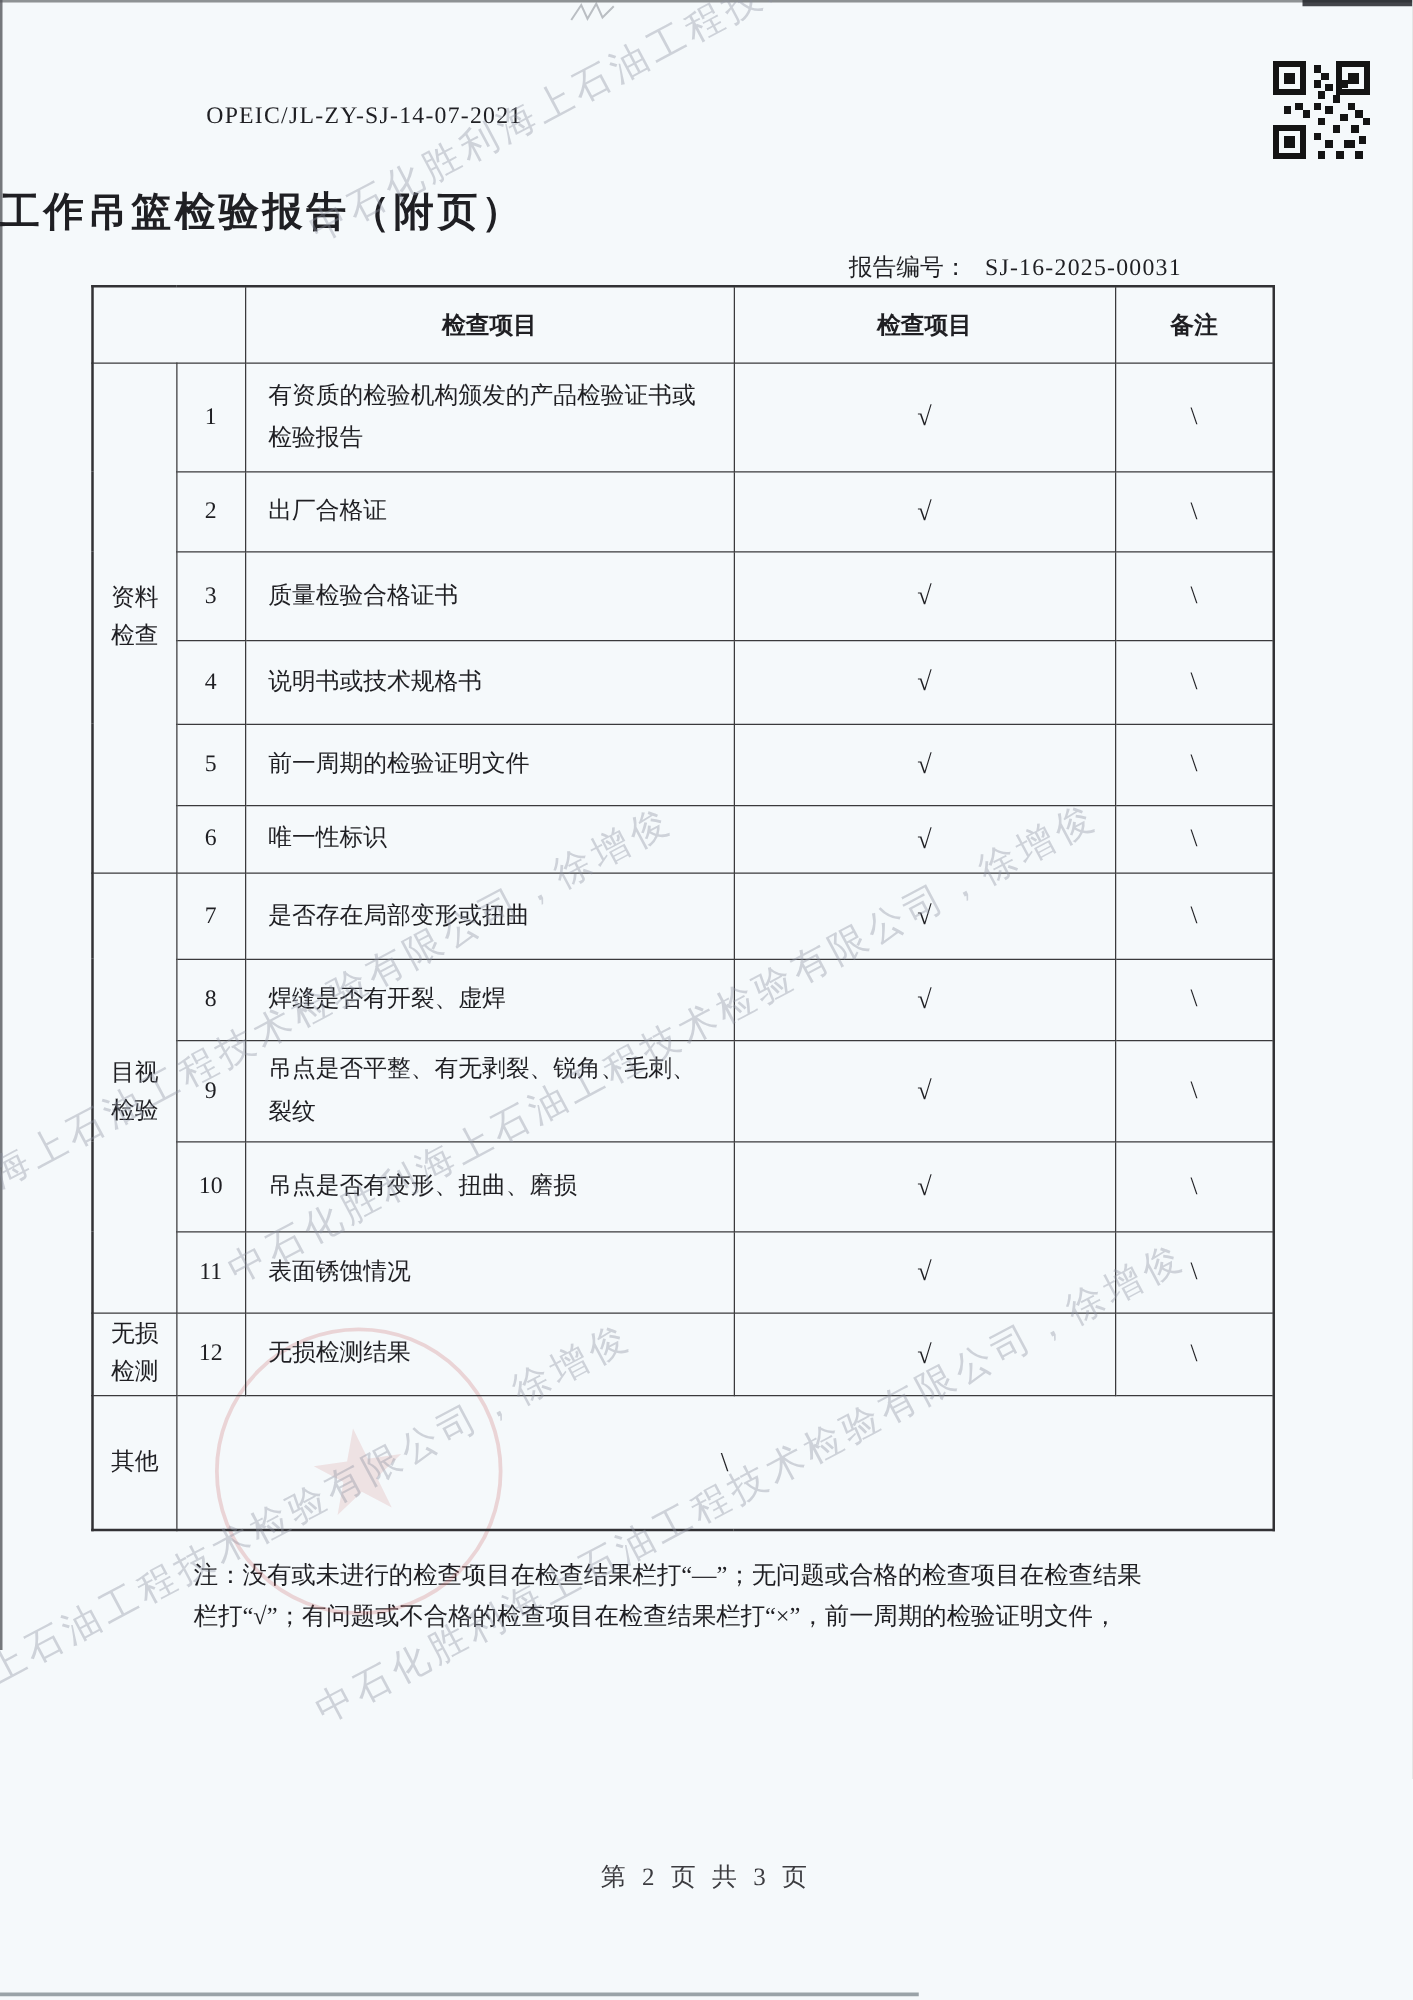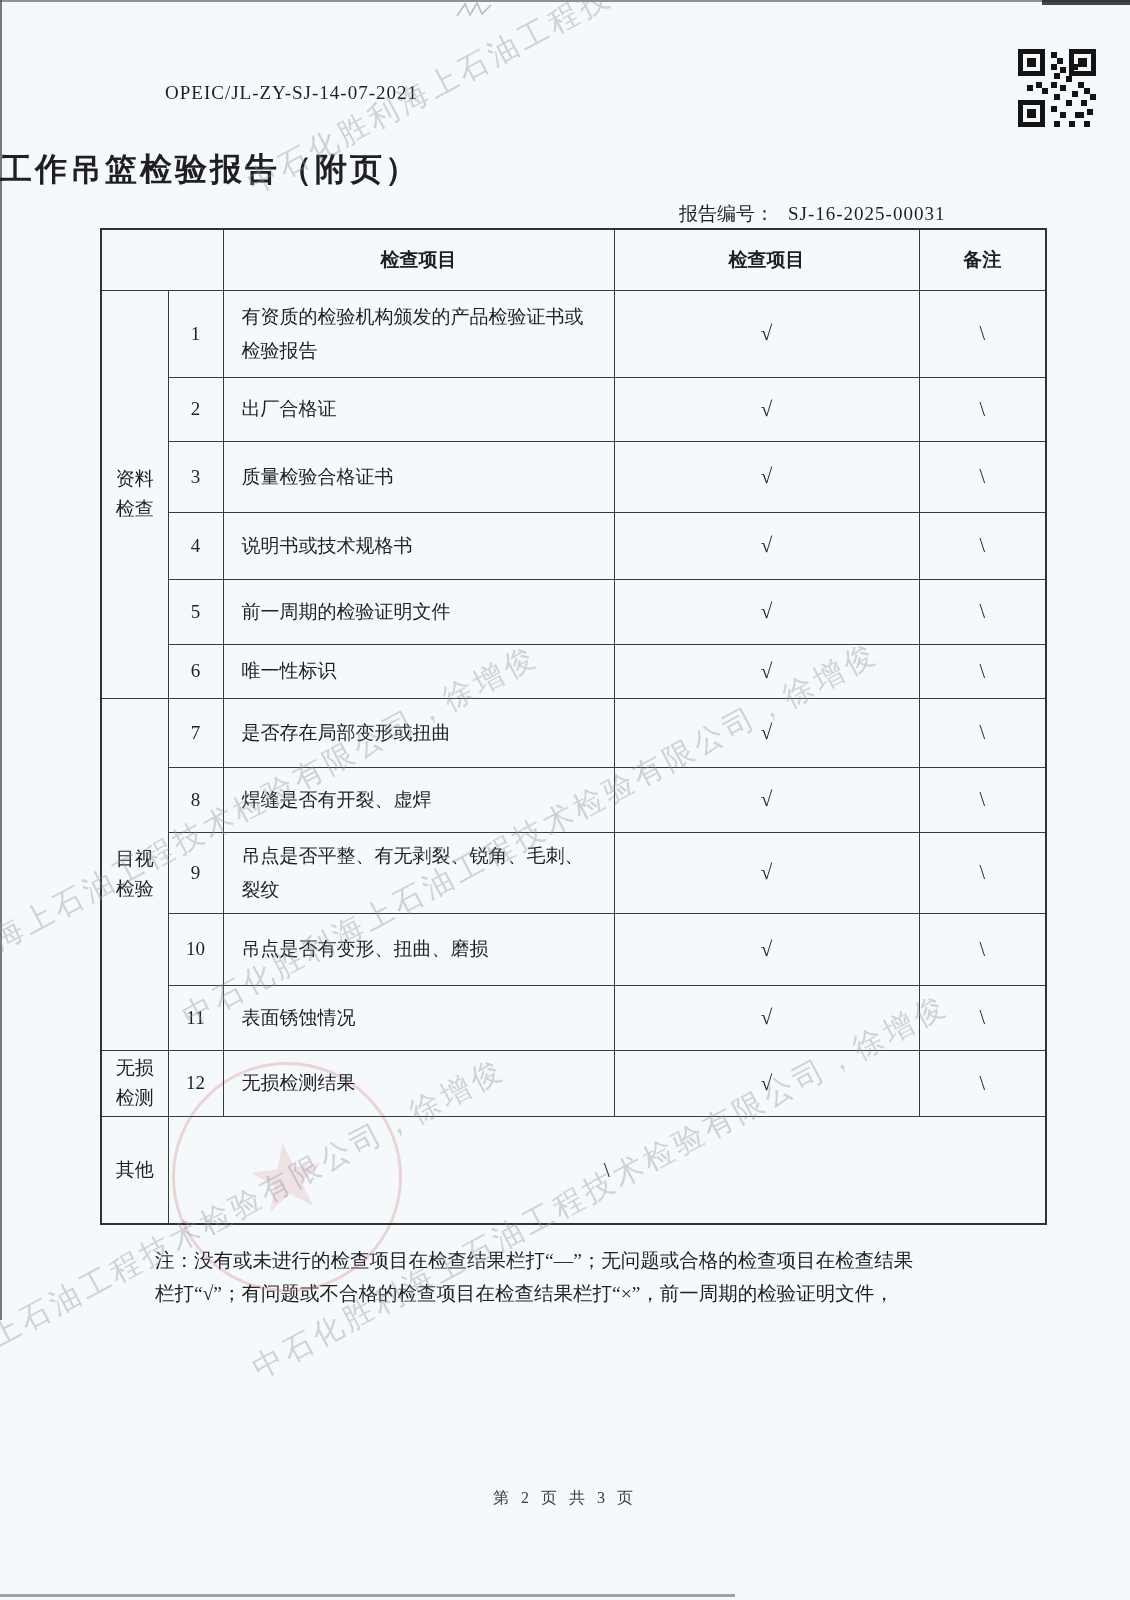--- a/index.html
+++ b/index.html
@@ -19,37 +19,37 @@
   .scribble{position:absolute;left:455px;top:1px;opacity:.55;}
   
   .doc-code{position:absolute;left:165px;top:82px;font-size:19px;letter-spacing:1px;}
   .title{position:absolute;left:0;top:148px;width:1100px;
          font-size:32px;font-weight:bold;letter-spacing:3px;}
   .report-no{position:absolute;left:679px;top:201px;font-size:19px;}
   .report-no b{font-weight:normal;letter-spacing:1px;padding-left:14px;}
   
   .qr{position:absolute;left:1018px;top:48px;width:78px;height:80px;}
   
-  .tbl-wrap{position:absolute;left:100px;top:228px;z-index:2;border-radius:12px;}
+  .tbl-wrap{position:absolute;left:73px;top:228px;z-index:2;border-radius:12px;}
   table{border-collapse:collapse;table-layout:fixed;width:945px;background:transparent;}
   td,th{border:1.6px solid #3a3a3c;padding:0;vertical-align:middle;
         font-size:19px;font-weight:normal;overflow:hidden;}
   table{border:2.2px solid #323235;}
   th{font-weight:bold;text-align:center;}
   td.sec{text-align:center;white-space:pre-line;line-height:30px;font-size:19px;}
   td.num{text-align:center;}
   td.item{text-align:left;padding:6px 16px 6px 18px;line-height:34px;}
   td.res{text-align:center;font-size:21px;}
   td.rem{text-align:center;font-size:20px;}
   td.other-cell{text-align:center;font-size:22px;}
   
   .notes{position:absolute;left:155px;top:1244px;width:800px;font-size:19.5px;line-height:33px;}
   .notes .l3{text-align:center;}
   .page-footer{position:absolute;left:0;top:1488px;width:1130px;text-align:center;
-               font-size:16px;letter-spacing:4px;color:#3c3c40;}
+               font-size:20px;letter-spacing:4px;color:#3c3c40;}
   
   .wm{position:absolute;z-index:3;pointer-events:none;white-space:nowrap;
       font-size:30px;letter-spacing:4px;color:rgba(142,147,163,.38);
       transform-origin:0 50%;transform:rotate(-28deg);}
   
   .stamp{position:absolute;left:172px;top:1062px;width:224px;height:224px;z-index:1;
          border:3px solid rgba(205,105,105,.25);border-radius:50%;
          display:flex;align-items:center;justify-content:center;pointer-events:none;}
   .stamp .star{font-size:92px;color:rgba(205,105,105,.16);transform:rotate(-8deg);
                font-family:"DejaVu Sans",sans-serif;}

